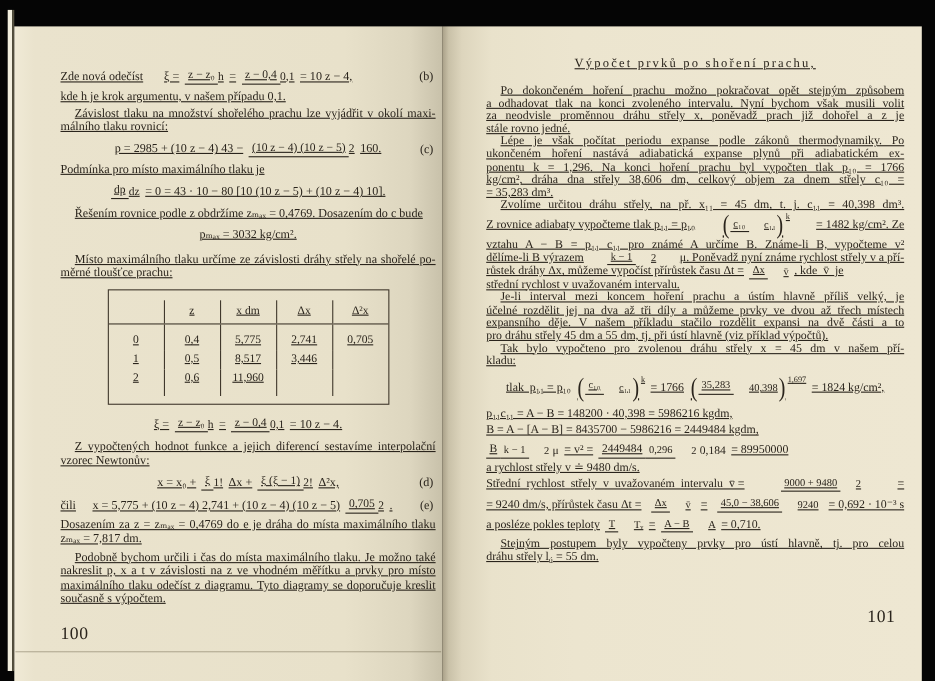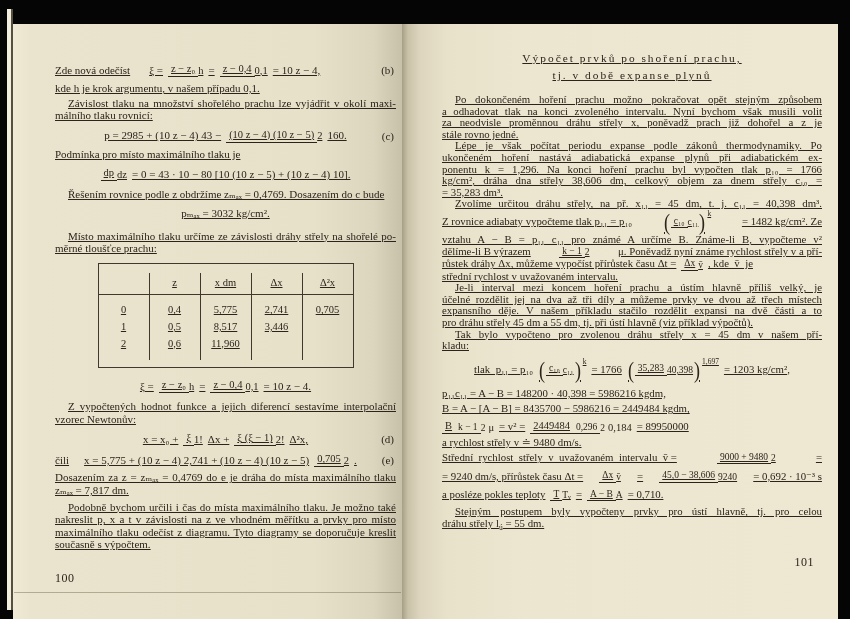--- a/index.html
+++ b/index.html
@@ -13,33 +13,33 @@
   .page-right{left:402px;width:436px;
     background:linear-gradient(90deg,#a89f87 0,#c9c1a8 6px,#ddd5bd 18px,#e9e2cb 45px,#ece5cf 120px,#eee7d2 100%);}
   .page-edge-line{position:absolute;left:1px;top:568px;width:387px;height:1px;background:rgba(96,85,60,.40);}
   .content{position:relative;font-size:11px;line-height:12.6px;}
   .page-left .content{padding:34px 6px 0 42px;}
   .page-right .content{padding:26px 16px 0 40px;font-size:10.8px;line-height:11.6px;}
   .line{text-align:justify;text-align-last:justify;}
   .line.last{text-align-last:auto;}
   .line.ind{text-indent:13px;}
   .single{text-align:left;}
-  .pgnum{position:absolute;font-size:12px;letter-spacing:.5px;}
+  .pgnum{position:absolute;font-size:16px;letter-spacing:.5px;}
   .pgnum-left{left:42px;bottom:42px;}
   .pgnum-right{right:24px;bottom:58px;}
   
   .eq{position:relative;display:flex;align-items:center;gap:5px;white-space:pre;}
   .eq.center{justify-content:center;}
   .eq .t{white-space:pre;}
   .eqlabel{position:absolute;right:2px;top:50%;transform:translateY(-50%);}
   .frac{display:inline-flex;flex-direction:row;align-items:center;text-align:center;
         vertical-align:middle;line-height:12px;font-size:10.5px;}
   .frac .num{display:block;border-bottom:1px solid #2a241c;padding:0 3px 1px;}
   .frac .den{display:block;padding-top:1px;}
-  .frac.small{font-size:9.5px;line-height:10.5px;}
+  .frac.small{font-size:9.5px;line-height:10.5px;gap:14px;}
   .pfrac{display:inline-flex;align-items:center;}
   .bigp{font-size:24px;line-height:1;font-weight:300;transform:scaleX(.75);}
   .psup{font-size:7.5px;align-self:flex-start;margin-top:-2px;margin-left:1px;}
   .nest{display:inline-flex;align-items:center;gap:3px;}
   sub{font-size:7.5px;}
   
   .rtitle{text-align:center;letter-spacing:2px;font-size:11.4px;line-height:17px;margin-bottom:10px;}
   
   .dtable{border-collapse:collapse;margin:9px auto 7px;font-size:10.5px;}
   .dtable td{text-align:center;padding:2px 8px;min-width:34px;border-left:1px solid #40382c;}
@@ -174,21 +174,20 @@
 
     <div class="pgnum pgnum-left">100</div>
     <div class="page-edge-line"></div>
   </div>
 
   <div class="page page-right">
     <div class="content">
 
       <div class="rtitle">
         <div>Výpočet prvků po shoření prachu,</div>
-        <div>tj. v době expanse plynů</div>
       </div>
 
       <div class="line ind">Po dokončeném hoření prachu možno pokračovat opět stejným způsobem</div>
       <div class="line">a odhadovat tlak na konci zvoleného intervalu. Nyní bychom však musili volit</div>
       <div class="line">za neodvisle proměnnou dráhu střely x, poněvadž prach již dohořel a z je</div>
       <div class="line last">stále rovno jedné.</div>
 
       <div class="line ind">Lépe je však počítat periodu expanse podle zákonů thermodynamiky. Po</div>
       <div class="line">ukončeném hoření nastává adiabatická expanse plynů při adiabatickém ex-</div>
       <div class="line">ponentu k = 1,296. Na konci hoření prachu byl vypočten tlak p₁₀ = 1766</div>
@@ -220,21 +219,21 @@
       <div class="line last">pro dráhu střely 45 dm a 55 dm, tj. při ústí hlavně (viz příklad výpočtů).</div>
 
       <div class="line ind">Tak bylo vypočteno pro zvolenou dráhu střely x = 45 dm v našem pří-</div>
       <div class="line last">kladu:</div>
 
       <div class="eq center" style="padding:6px 0 4px">
         <span class="t">tlak  p₁₁ = p₁₀</span>
         <span class="pfrac"><span class="bigp">(</span><span class="frac small"><span class="num">c₁₀</span><span class="den">c₁₁</span></span><span class="bigp">)</span><sup class="psup">k</sup></span>
         <span class="t">= 1766</span>
         <span class="pfrac"><span class="bigp">(</span><span class="frac small"><span class="num">35,283</span><span class="den">40,398</span></span><span class="bigp">)</span><sup class="psup">1,697</sup></span>
-        <span class="t">= 1203 kg/cm²,</span>
+        <span class="t">= 1824 kg/cm²,</span>
       </div>
 
       <div class="line last single" style="padding:2px 0">p₁₁c₁₁ = A − B = 148200 · 40,398 = 5986216 kgdm,</div>
       <div class="line last single" style="padding:2px 0">B = A − [A − B] = 8435700 − 5986216 = 2449484 kgdm,</div>
 
       <div class="eq" style="padding:3px 0">
         <span class="frac">
           <span class="num">B</span>
           <span class="den"><span class="nest"><span class="frac small"><span class="num">k − 1</span><span class="den">2</span></span><span class="t">μ</span></span></span>
         </span>

